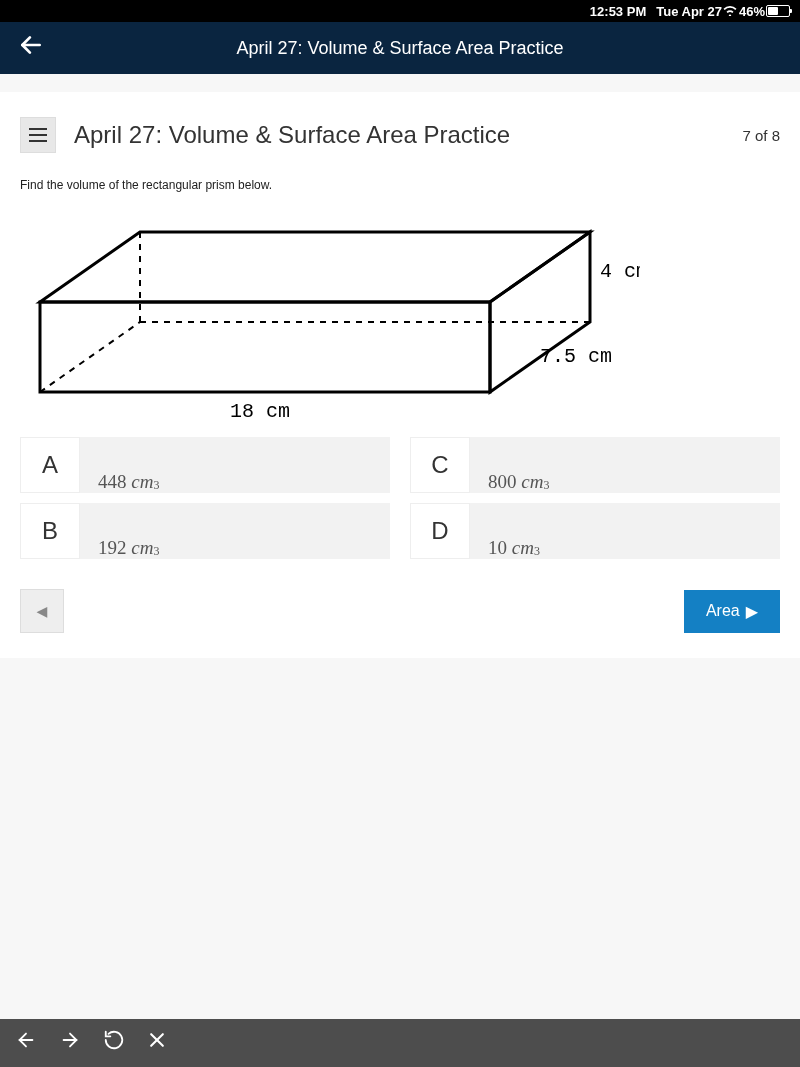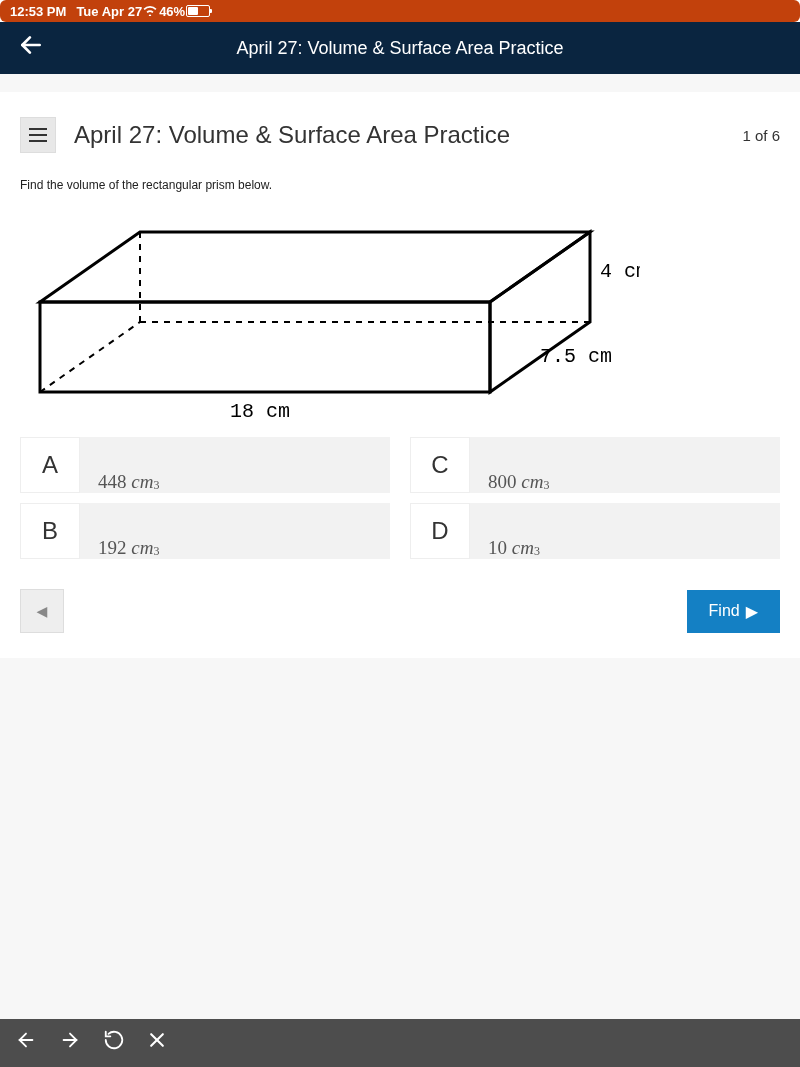--- a/index.html
+++ b/index.html
@@ -1,18 +1,18 @@
 <!DOCTYPE html>
 <html><head>
 <meta charset="utf-8">
 <style>
   * { margin: 0; padding: 0; box-sizing: border-box; }
   html, body { width: 800px; height: 1067px; font-family: -apple-system, Helvetica, Arial, sans-serif; background: #fff; overflow: hidden; }
   
-  .status-bar { height: 22px; background: #c2410c; color: #fff; display: flex; align-items: center; justify-content: flex-start; padding: 0 10px; font-size: 13px; font-weight: 600; border-radius: 6px; }
+  .status-bar { height: 22px; background: #000000; color: #fff; display: flex; align-items: center; justify-content: flex-end; padding: 0 10px; font-size: 13px; font-weight: 600; }
   .status-left { display: flex; gap: 10px; }
   .status-right { display: flex; align-items: center; gap: 1px; }
   .wifi { display: inline-block; }
   .battery { width: 24px; height: 12px; border: 1px solid #fff; border-radius: 2px; position: relative; display: inline-block; }
   .battery::after { content: ''; position: absolute; right: -3px; top: 3px; width: 2px; height: 4px; background: #fff; border-radius: 0 1px 1px 0; }
   .battery-fill { position: absolute; left: 1px; top: 1px; bottom: 1px; width: 46%; background: #fff; border-radius: 1px; }
   
   .nav-bar { height: 52px; background: #0a2540; color: #fff; display: flex; align-items: center; padding: 0 15px; position: relative; }
   .back-arrow { font-size: 26px; cursor: pointer; position: absolute; left: 18px; }
   .nav-title { font-size: 18px; font-weight: 400; position: absolute; left: 50%; transform: translateX(-50%); }
@@ -86,21 +86,21 @@
 
   <div class="main-area">
     <div class="content">
       <div class="header-row">
         <div class="menu-btn">
           <span></span>
             <span></span>
             <span></span>
         </div>
         <div class="page-title">April 27: Volume &amp; Surface Area Practice</div>
-        <div class="page-count">1 of 6</div>
+        <div class="page-count">7 of 8</div>
       </div>
 
       <div class="question">Find the volume of the rectangular prism below.</div>
 
       <div class="diagram">
         <svg width="620" height="200" viewBox="0 0 620 200">
 
           <rect x="20" y="80" width="450" height="90" fill="none" stroke="#000" stroke-width="3"></rect>
 
           <polygon points="20,80 120,10 570,10 470,80" fill="none" stroke="#000" stroke-width="3"></polygon>
@@ -134,21 +134,21 @@
         </div>
         <div class="answer">
           <div class="answer-letter">D</div>
           <div class="answer-text"><span>10</span>&nbsp;<i><span>cm</span></i><sup>3</sup></div>
         </div>
       </div>
 
       <div class="nav-row">
         <div class="prev-btn">◀</div>
         <button class="next-btn">
-            <span>Find</span> 
+            <span>Area</span> 
             <span>▶</span>
           </button>
       </div>
     </div>
 
     <div class="bottom-gap"></div>
   </div>
 
   <div class="bottom-bar">
     <span class="icn">

